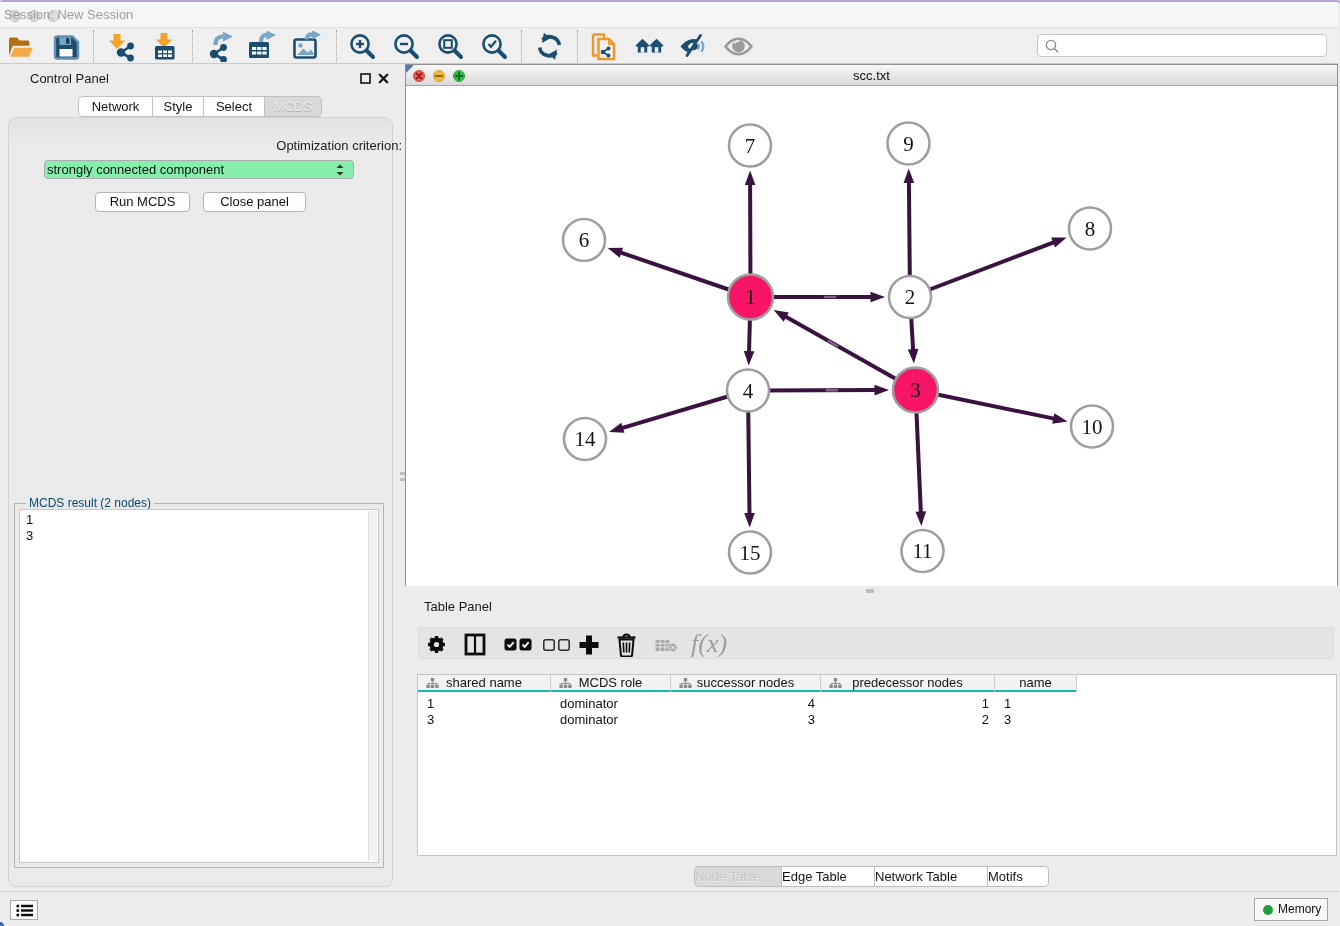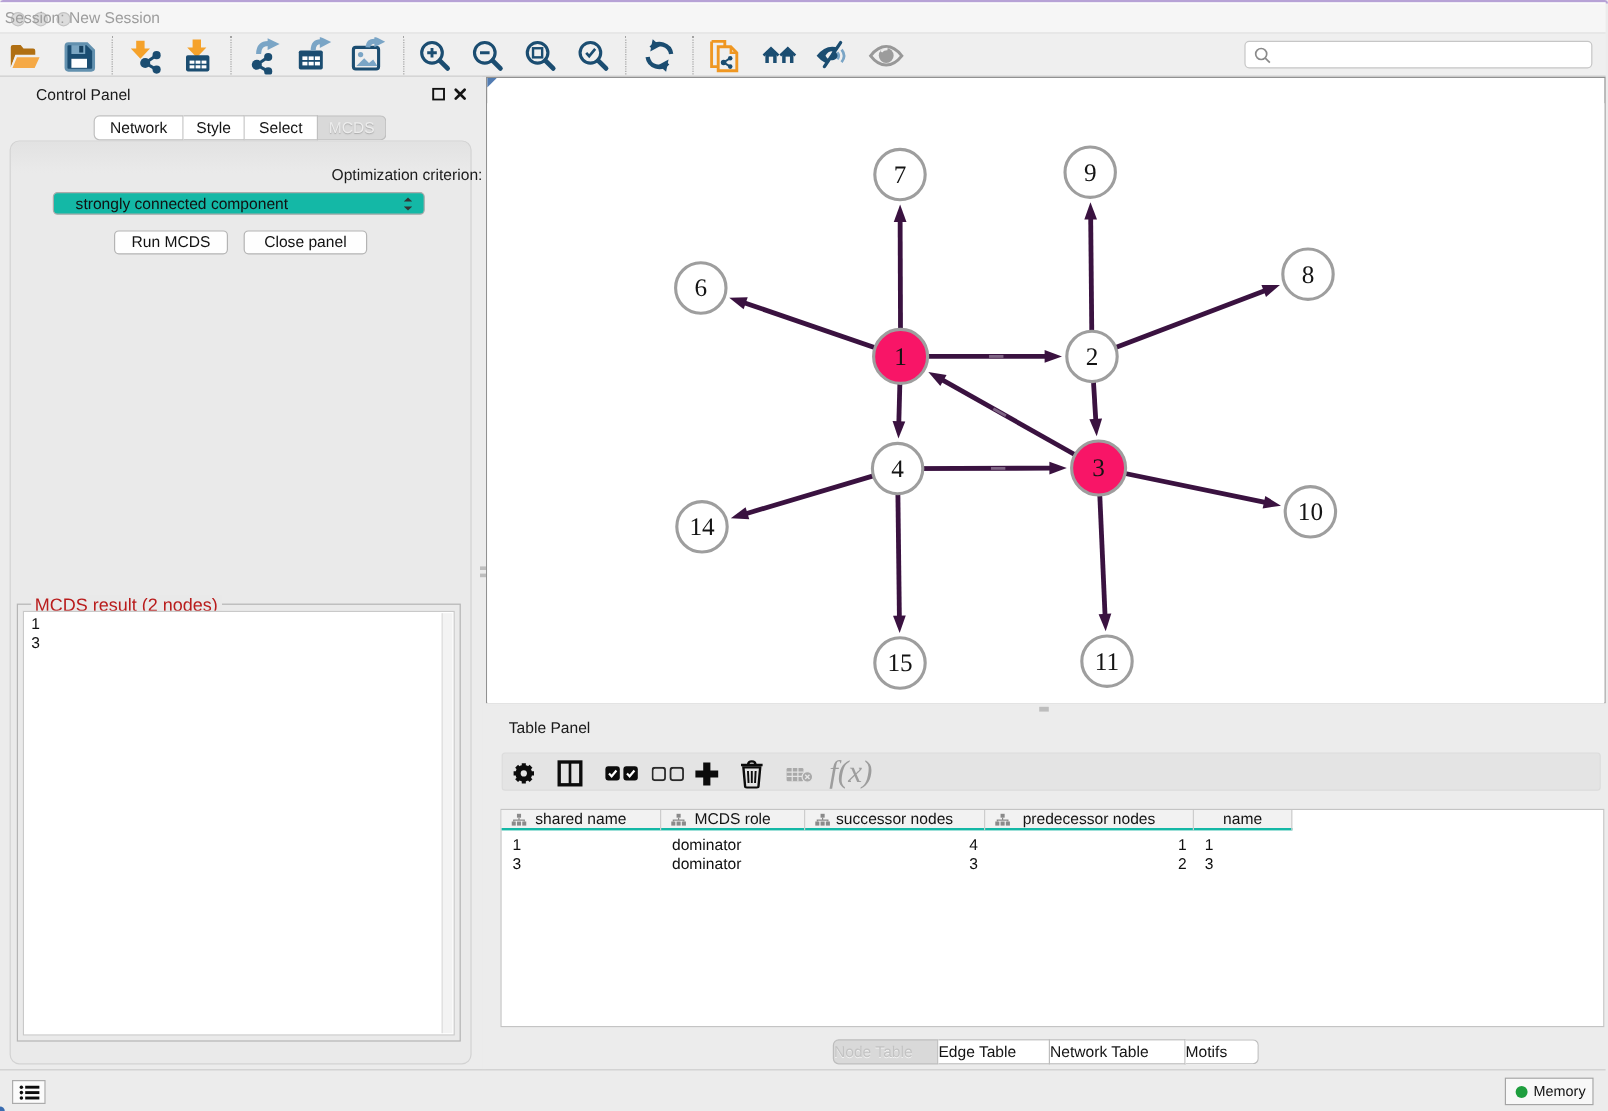--- a/index.html
+++ b/index.html
@@ -18,24 +18,24 @@
 
 #cpanel { left:0; top:64px; width:402px; height:827px; background:#ececec; }
 #cpTitle { position:absolute; left:30px; top:7px; font-size:13px; color:#1a1a1a; }
 .hdrBtns { position:absolute; top:8px; font-size:13px; color:#111; }
 #cpTabs { position:absolute; left:78px; top:32px; height:21px; display:flex; }
 .tab { height:21px; background:#fff; border:1px solid #c0c0c0; border-left:none; font-size:13px; color:#141414; text-align:center; line-height:20px; }
 .tab.first { border-left:1px solid #c0c0c0; border-radius:5px 0 0 5px; }
 .tab.sel { background:#d9d9d9; border-color:#c0c0c0; color:#ededed; text-shadow:0 1px 1px #a8a8a8; border-radius:0 5px 5px 0; }
 #cpInner { position:absolute; left:8px; top:53px; width:385px; height:770px; background:linear-gradient(#e2e2e2, #eaeaea 26px); border:1px solid #d2d2d2; border-radius:8px; }
 #optLabel { position:absolute; left:0; top:74px; width:402px; text-align:right; font-size:13px; color:#1c1c1c; }
-#dropdown { position:absolute; left:44px; top:96px; width:310px; height:19px; background:#14b8a6; border:1px solid #ababab; border-radius:4px; font-size:13px; color:#111; line-height:17px; padding-left:18px; }
+#dropdown { position:absolute; left:44px; top:96px; width:310px; height:19px; background:#86efac; border:1px solid #ababab; border-radius:4px; font-size:13px; color:#111; line-height:17px; padding-left:2px; }
 .btn { position:absolute; top:128px; height:20px; background:#fefefe; border:1px solid #b4b4b4; border-radius:4px; font-size:13px; color:#111; text-align:center; line-height:18px; }
 #fieldset { position:absolute; left:14px; top:439px; width:370px; height:365px; border:1px solid #b5b5b5; }
-#fsLegend { position:absolute; left:11px; top:-8px; background:#e9e9e9; padding:0 3px; font-size:15px; color:#b91c1c; }
+#fsLegend { position:absolute; left:11px; top:-8px; background:#e9e9e9; padding:0 3px; font-size:12px; color:#0c4a6e; }
 #fsText { position:absolute; left:4px; top:5px; right:4px; bottom:4px; background:#fff; border:1px solid #c9c9c9; font-size:13px; color:#111; padding:2px 0 0 6px; line-height:16px; }
 #fsScroll { position:absolute; right:1px; top:1px; width:9px; bottom:1px; background:#f3f3f3; border-left:1px solid #dcdcdc; }
 
 #netwin { left:405px; top:64px; width:933px; height:522px; border:1px solid #919191; background:#fff; }
 #netTitle { position:absolute; left:0; top:0; width:100%; height:21px; background:linear-gradient(#f7f7f7,#dadada); border-bottom:1px solid #a6a6a6; }
 #netTitle span { position:absolute; top:3px; left:0; width:100%; text-align:center; font-size:13px; color:#111; }
 .mac { position:absolute; top:4.5px; width:12px; height:12px; border-radius:50%; }
 
 #tpanel { left:405px; top:588px; width:933px; height:303px; background:#ececec; }
 #tpTitle { position:absolute; left:19px; top:11px; font-size:13px; color:#1a1a1a; }
@@ -235,20 +235,35 @@
   <div class="btn" style="left:203px;width:103px">Close panel</div>
   <div id="fieldset">
     <div id="fsLegend">MCDS result (2 nodes)</div>
     <div id="fsText">1<br>3<div id="fsScroll"></div></div>
   </div>
 </div>
 <div id="netwin" class="abs">
   <svg style="position:absolute;left:0;top:0;z-index:5" width="8" height="8" viewBox="0 0 8 8">
       <path d="M0 0 L8 0 L0 8 z" fill="#3465a4" opacity="0.85"></path>
     </svg>
+  <div id="netTitle">
+    <div class="mac" style="left:7px;background:#ed5c55;border:1px solid #ce473e"></div>
+    <svg class="mac" style="left:7px" width="12" height="12" viewBox="0 0 12 12">
+        <path d="M3.4 3.4 L8.6 8.6 M8.6 3.4 L3.4 8.6" stroke="#80201a" stroke-width="1.7" stroke-linecap="round"></path>
+      </svg>
+    <div class="mac" style="left:27px;background:#ecbb3e;border:1px solid #d3a336"></div>
+    <svg class="mac" style="left:27px" width="12" height="12" viewBox="0 0 12 12">
+        <line x1="2.8" y1="6" x2="9.2" y2="6" stroke="#8e6613" stroke-width="1.9" stroke-linecap="round"></line>
+      </svg>
+    <div class="mac" style="left:47px;background:#33bf47;border:1px solid #2aa83b"></div>
+    <svg class="mac" style="left:47px" width="12" height="12" viewBox="0 0 12 12">
+        <path d="M6 2.6 V9.4 M2.6 6 H9.4" stroke="#156b22" stroke-width="1.9" stroke-linecap="round"></path>
+      </svg>
+    <span>scc.txt</span>
+  </div>
   <div style="position:absolute;left:0;top:21px;width:931px;height:500px;background:#fff">
 <svg id="graph" width="931" height="499" viewBox="0 0 931 499">
         <line x1="344.5" y1="211.0" x2="344.1" y2="97.0" stroke="#3a1240" stroke-width="4"></line>
         <polygon points="344.1,84.5 338.8,99.0 349.4,99.0" fill="#3a1240"></polygon>
         <line x1="344.5" y1="211.0" x2="213.5" y2="166.1" stroke="#3a1240" stroke-width="4"></line>
         <polygon points="201.7,162.1 213.7,171.8 217.1,161.8" fill="#3a1240"></polygon>
         <line x1="344.5" y1="211.0" x2="466.5" y2="211.0" stroke="#3a1240" stroke-width="4"></line>
         <polygon points="479.0,211.0 464.5,205.7 464.5,216.3" fill="#3a1240"></polygon>
         <line x1="344.5" y1="211.0" x2="343.0" y2="267.0" stroke="#3a1240" stroke-width="4"></line>
         <polygon points="342.7,279.5 348.4,265.2 337.8,264.9" fill="#3a1240"></polygon>

